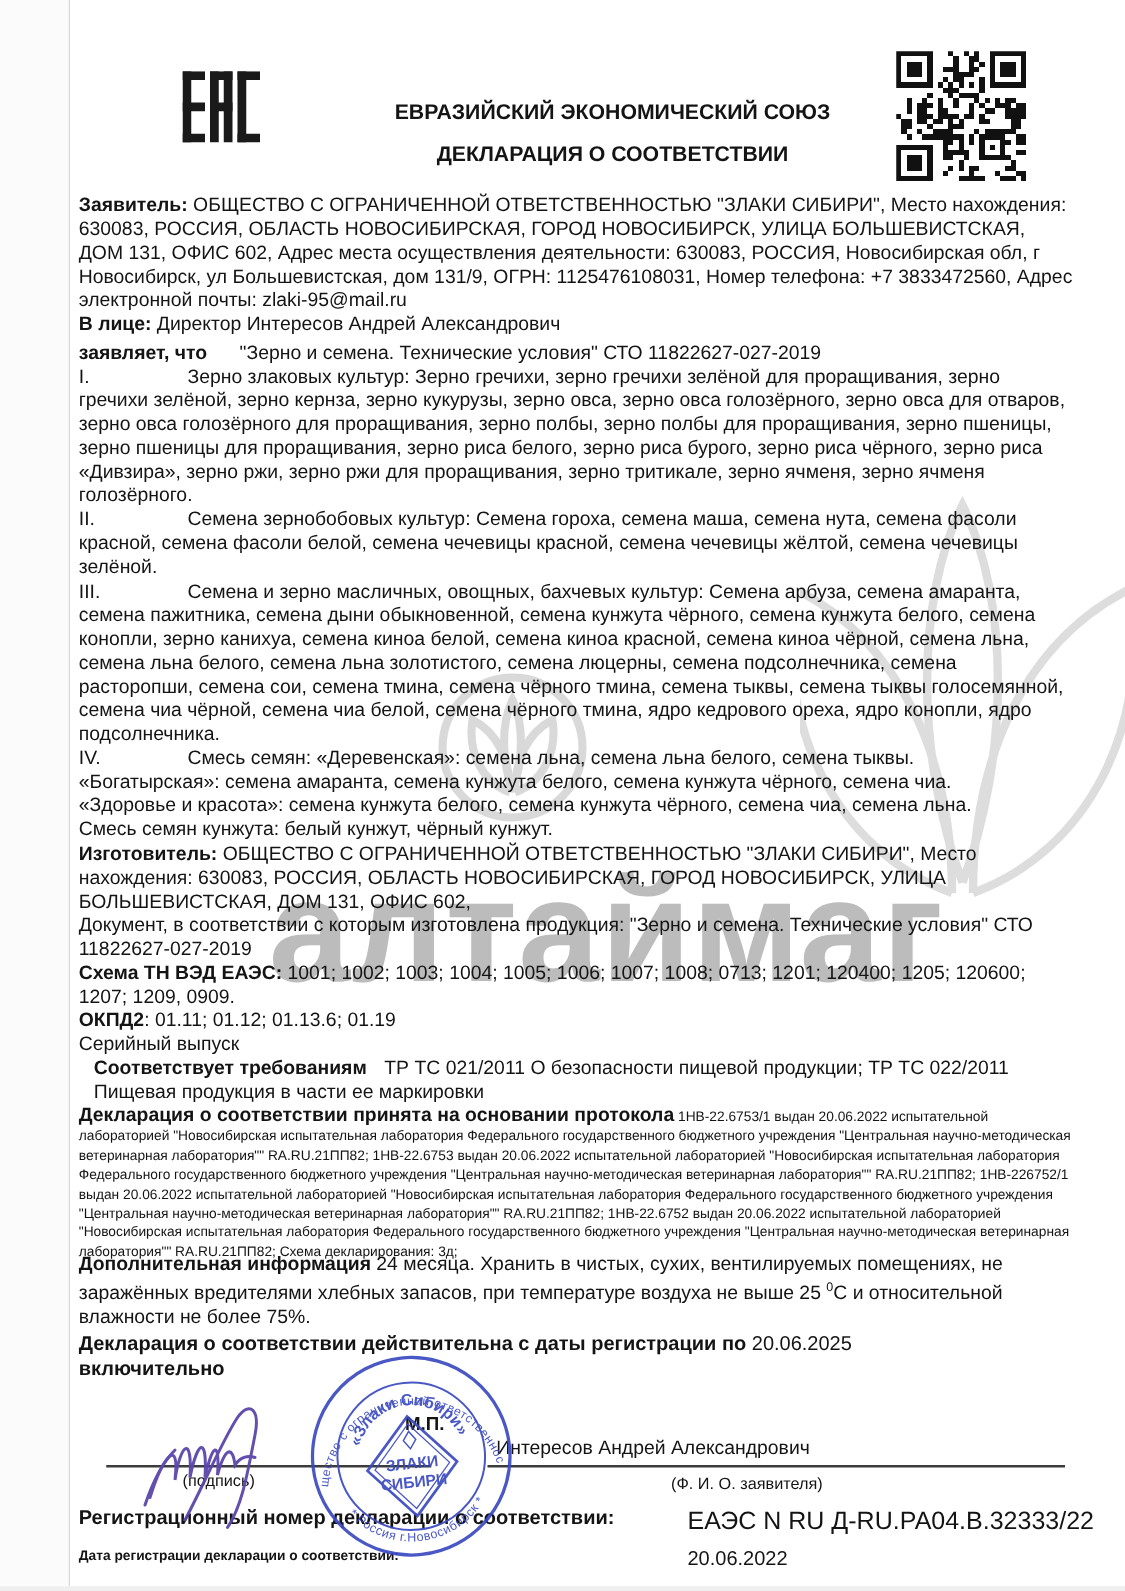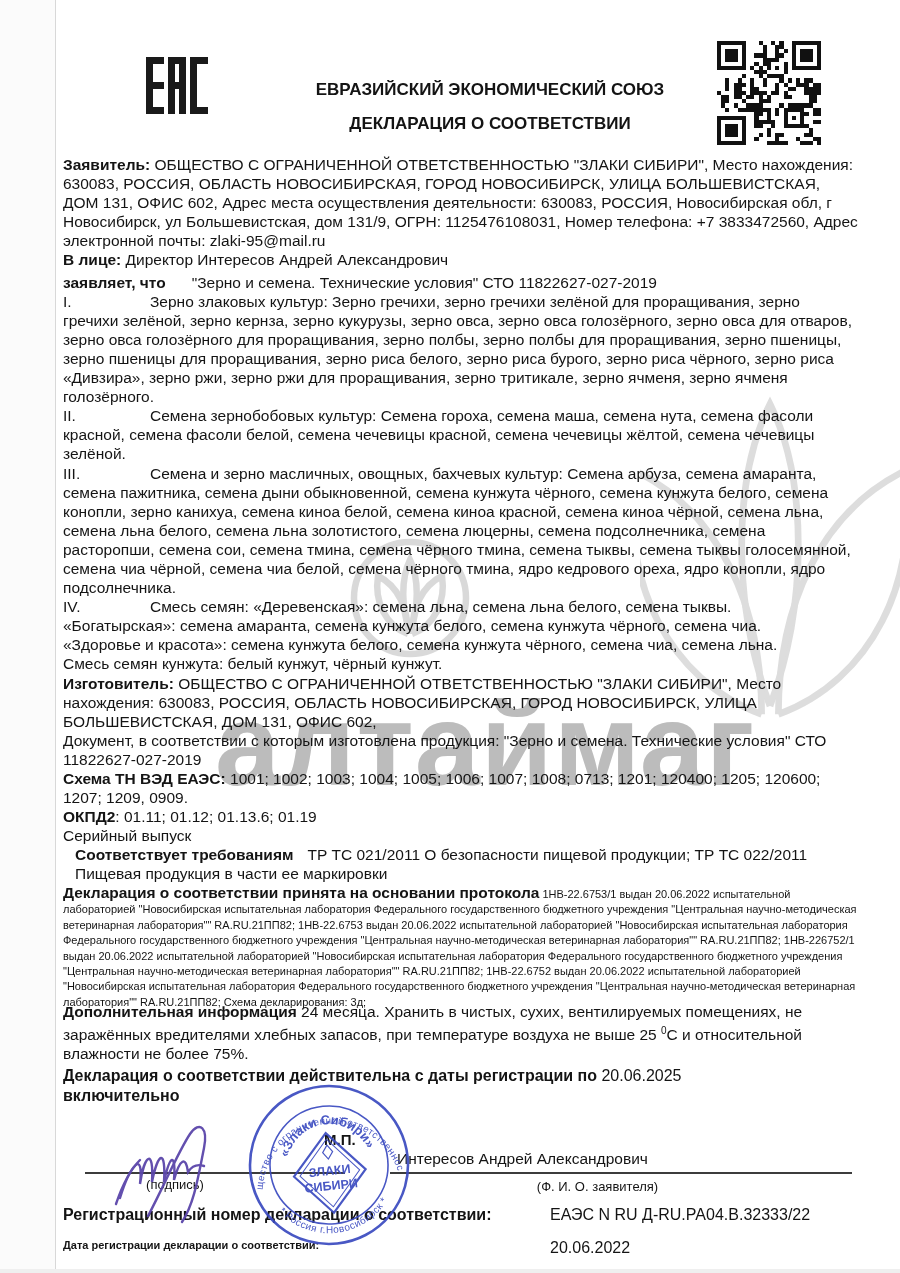--- a/index.html
+++ b/index.html
@@ -45,21 +45,21 @@
   .sig-line-left{position:absolute;left:85px;top:1172px;width:260px;height:2px;background:#3c3c3c;z-index:2;}
   .sig-line-right{position:absolute;left:390px;top:1172px;width:462px;height:2px;background:#3c3c3c;z-index:2;}
   .cap-sign{position:absolute;left:110px;top:1177px;width:130px;text-align:center;font-size:13px;z-index:2;}
   .cap-fio{position:absolute;left:500px;top:1179px;width:195px;text-align:center;font-size:13px;z-index:2;}
   .stamp{position:absolute;left:246px;top:1082px;width:166px;height:166px;z-index:3;
          opacity:.92;transform:rotate(-6deg);}
   .signature{position:absolute;left:112px;top:1124px;width:190px;height:100px;z-index:4;}
 
   
   .reg-label1{position:absolute;left:63px;top:1206px;font-size:16px;font-weight:bold;z-index:2;}
-  .reg-value1{position:absolute;left:550px;top:1206px;font-size:16px;z-index:2;}
+  .reg-value1{position:absolute;left:550px;top:1206px;font-size:20px;z-index:2;}
   .reg-label2{position:absolute;left:63px;top:1239px;font-size:11px;font-weight:bold;z-index:2;}
   .reg-value2{position:absolute;left:550px;top:1239px;font-size:16px;z-index:2;}
 </style>
 </head>
 <body>
 
 <div class="page">
   <div class="scan-strip"></div>
   <div class="scan-edge"></div>
   <div class="scan-bottom"></div>

